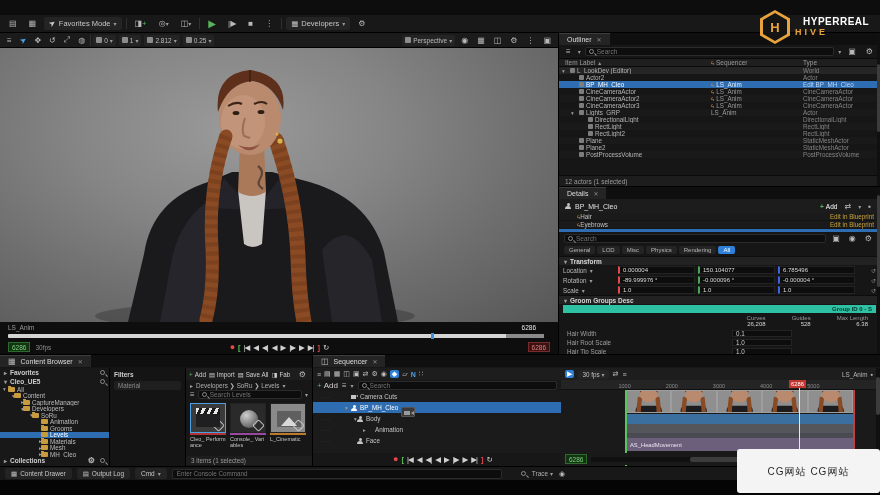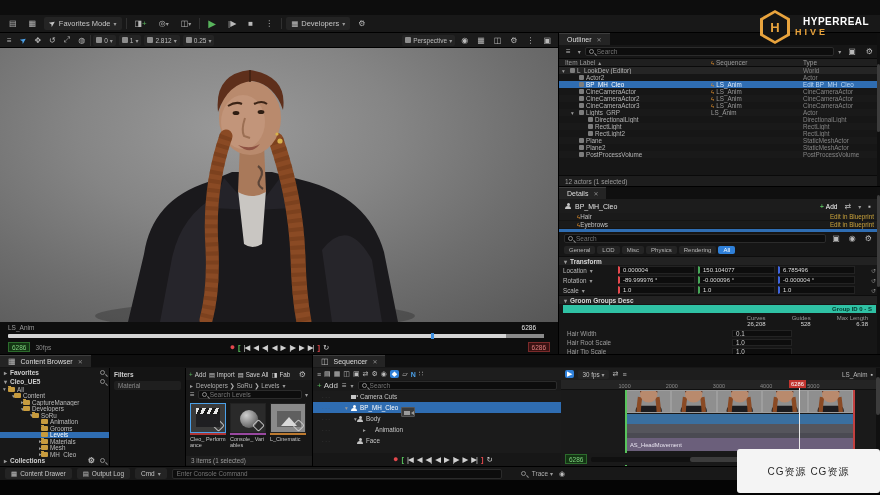--- a/index.html
+++ b/index.html
@@ -1094,16 +1094,16 @@
   <div class="abs wm-top">
     <div class="hex">
         <div class="inner">H</div>
       </div>
     <div class="txt">
       <div class="wm-title">HYPERREAL</div>
       <div class="wm-sub">HIVE</div>
     </div>
   </div>
   <div class="abs wm-bottom">
-    <div class="wm-cn">CG资源  CG资源</div>
+    <div class="wm-cn">CG网站  CG网站</div>
   </div>
 
 </div>
 
 </body></html>

